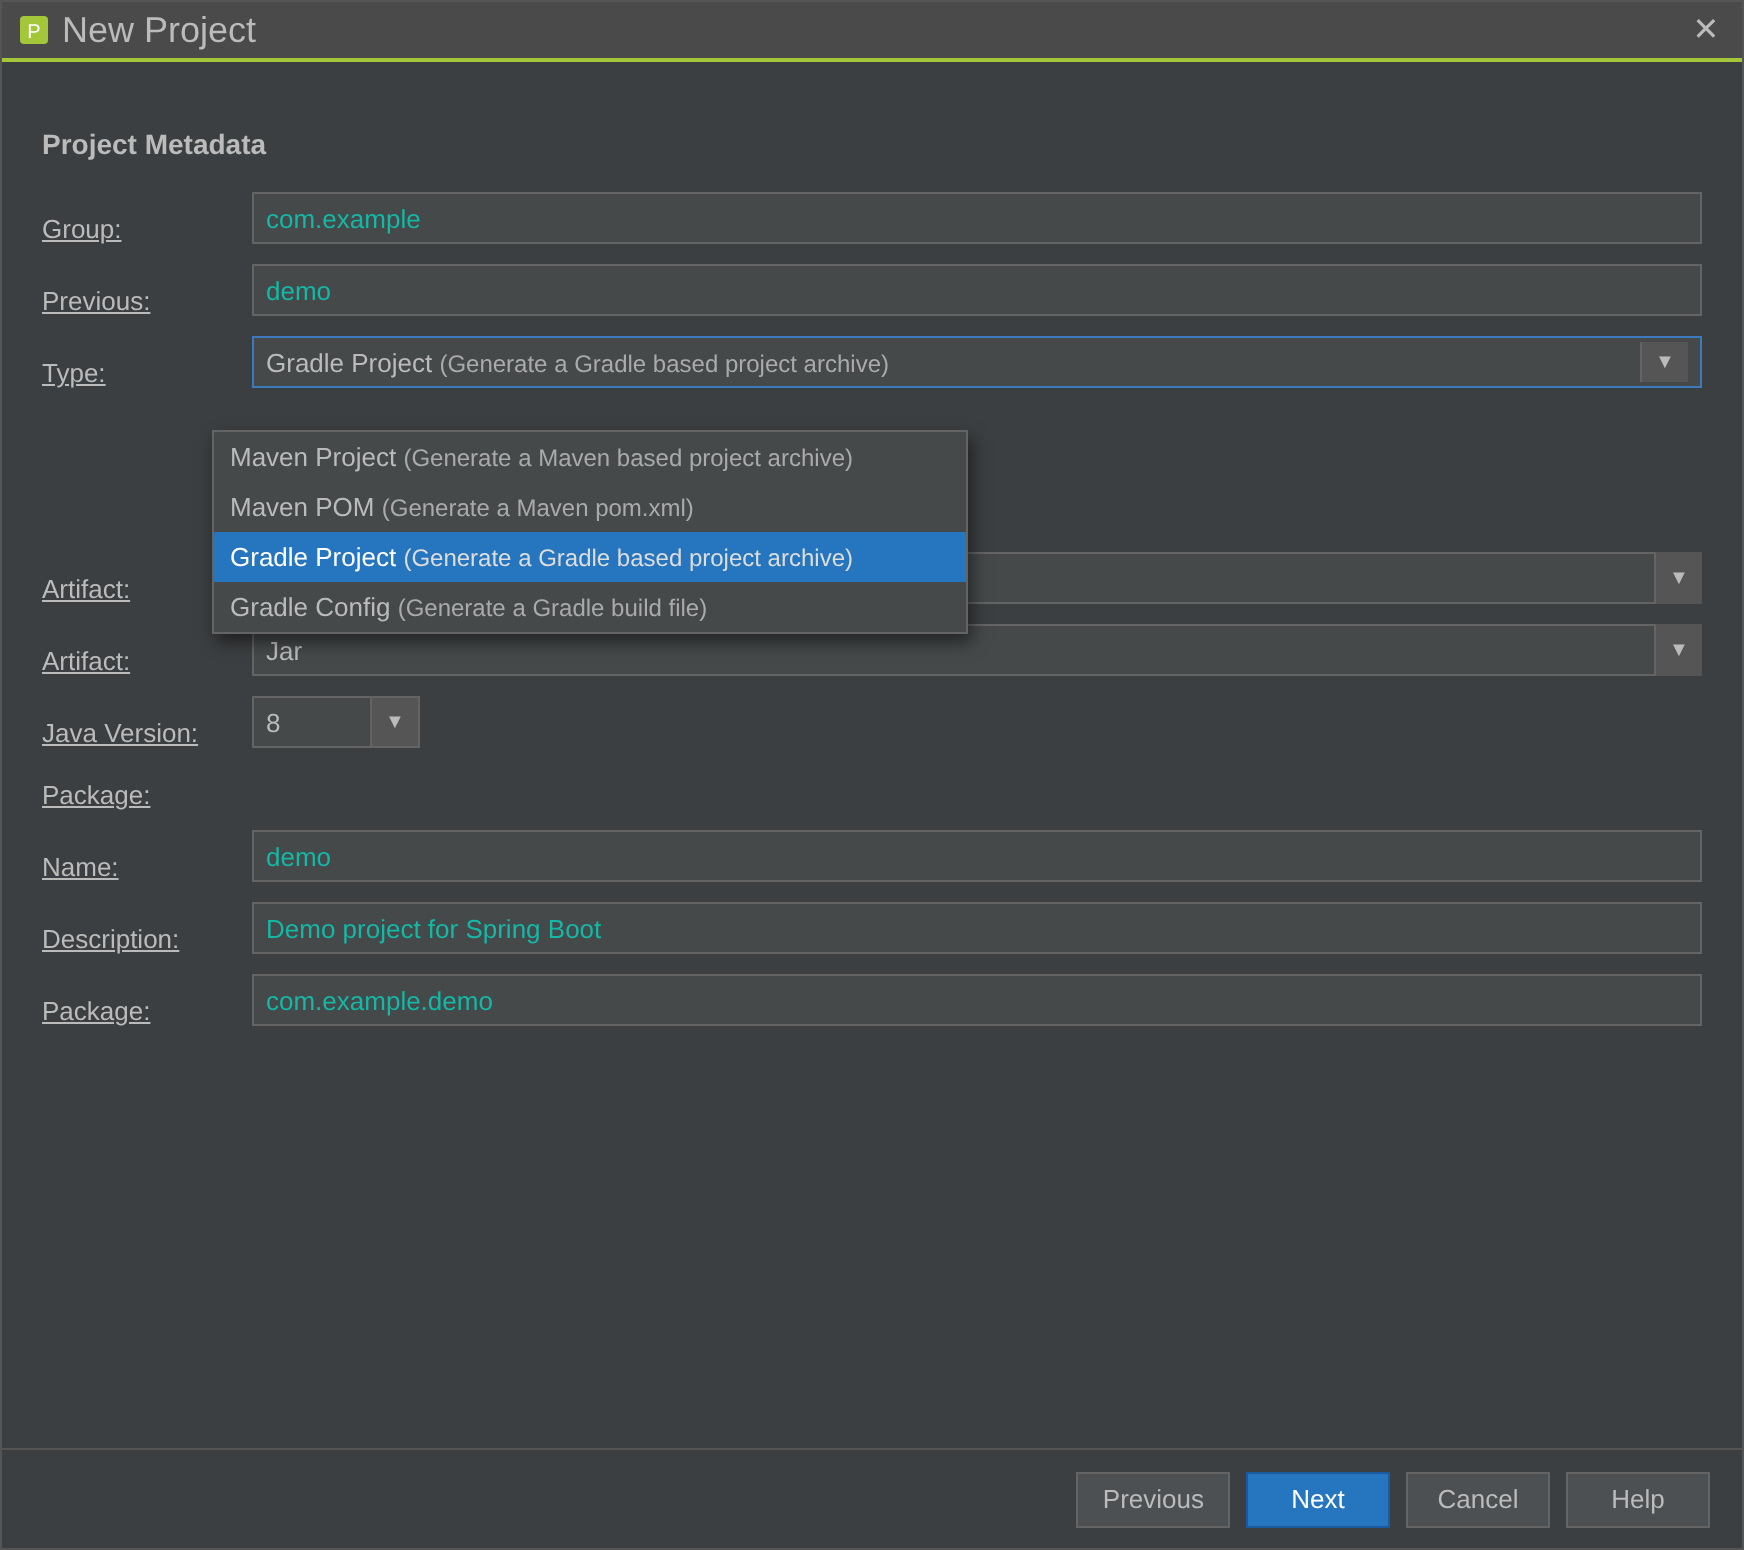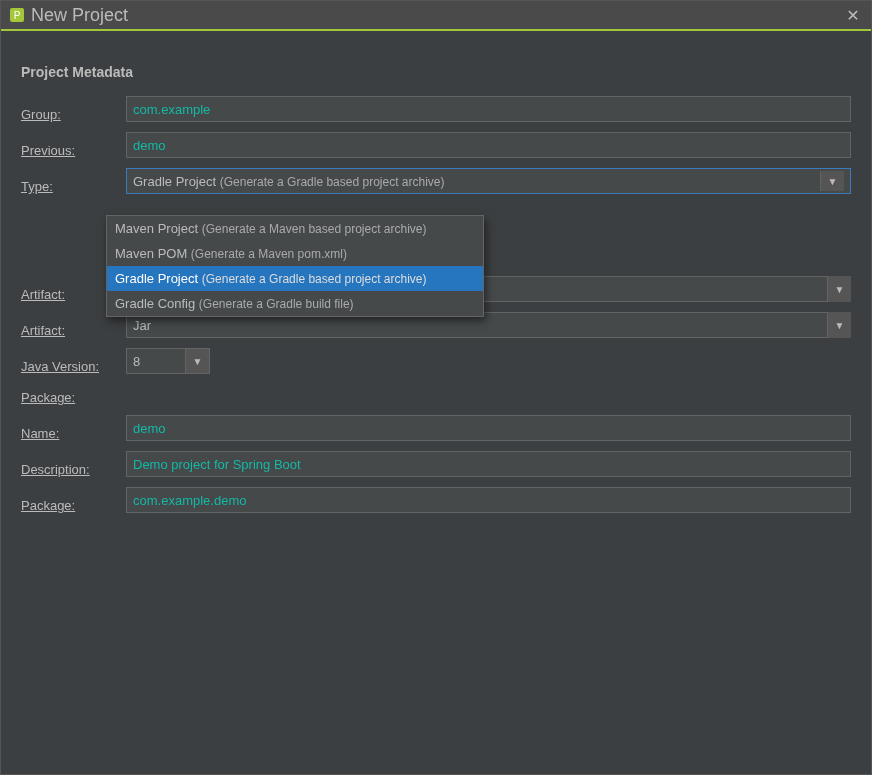--- a/index.html
+++ b/index.html
@@ -381,13 +381,19 @@
     </div>
 
     <div class="form-row">
       <div class="form-label">
         <span>Package:</span>
       </div>
       <input class="form-input" type="text" value="com.example.demo" style="">
     </div>
   </div>
 
+  <div class="footer">
+    <button class="btn">Previous</button>
+    <button class="btn btn-primary">Next</button>
+    <button class="btn">Cancel</button>
+    <button class="btn">Help</button>
+  </div>
 </div>
 
 </body></html>

